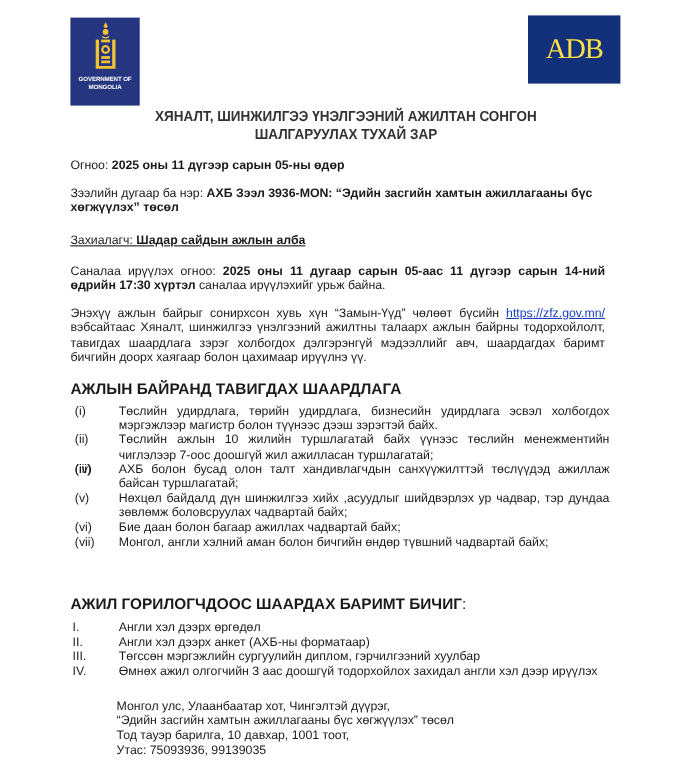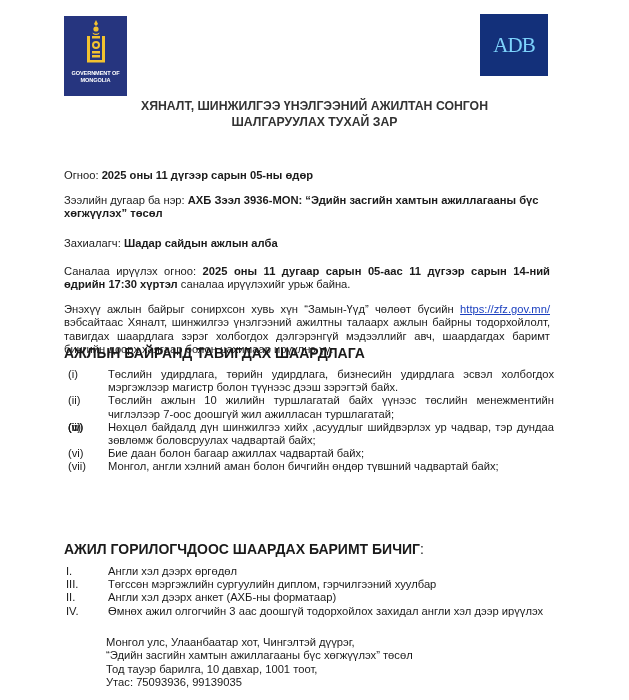--- a/index.html
+++ b/index.html
@@ -14,32 +14,32 @@
     }
     .logo-mn .soyombo {
       position: absolute; left: 22px; top: 4px; width: 20px; height: 44px;
     }
     .logo-mn .cap {
       position: absolute; left: 0; right: 0; top: 54px;
       text-align: center; color: #ffffff; font-size: 5.6px; font-weight: bold; line-height: 7px;
       letter-spacing: -0.1px;
     }
     .logo-adb {
-      position: absolute; left: 480px; top: 14px; width: 68px; height: 62px;
-      background: #13307a; color: #7dd3fc;
-      font-family: "Liberation Serif", serif; font-size: 21px;
+      position: absolute; left: 480px; top: 14px; width: 84px; height: 62px;
+      background: #13307a; color: #fde047;
+      font-family: "Liberation Serif", serif; font-size: 26px;
       display: flex; align-items: center; justify-content: center;
       letter-spacing: -1px;
     }
     .title {
       position: absolute; left: 60px; width: 509px; top: 98px;
       text-align: center; font-weight: bold; font-size: 13.2px; line-height: 16px;
       color: #333333; transform: scaleX(0.93); transform-origin: center;
     }
-    .p { position: absolute; left: 64px; width: 486px; line-height: 13.4px; margin-top: 24px; }
+    .p { position: absolute; left: 64px; width: 486px; line-height: 13.4px; }
     .p b { font-weight: bold; }
     .just { text-align: justify; }
     .lbl { color: #1a1a1a; }
     a.link { color: #1a3fbf; text-decoration: underline; }
     .h { position: absolute; left: 64px; font-weight: bold; font-size: 14px; }
     .list { position: absolute; left: 64px; width: 490px; margin: 0; padding: 0; list-style: none; }
     .list li { position: relative; padding-left: 44px; line-height: 13.2px; text-align: justify; }
     .list li .num { position: absolute; left: 4px; top: 0; }
     .list2 li .num { left: 2px; }
     .addr { position: absolute; left: 106px; line-height: 13.3px; }
@@ -79,48 +79,48 @@
 </div>
 
 <div class="p" style="top:145px;">
   <span class="lbl">Огноо: </span><b>2025 оны 11 дүгээр сарын 05-ны өдөр</b>
 </div>
 
 <div class="p" style="top:170px; width:500px;">
   <span class="lbl">Зээлийн дугаар ба нэр: </span><b>АХБ Зээл 3936-MON: “Эдийн засгийн хамтын ажиллагааны бүс хөгжүүлэх” төсөл</b>
 </div>
 
-<div class="p" style="top:213px;">
+<div class="p" style="top:213px;text-decoration:underline;">
   <span class="lbl">Захиалагч: </span><b>Шадар сайдын ажлын алба</b>
 </div>
 
 <div class="p just" style="top:241px;">
   <span class="lbl">Саналаа ирүүлэх огноо: </span><b>2025 оны 11 дугаар сарын 05-аас 11 дүгээр сарын 14-ний өдрийн 17:30 хүртэл</b><span> саналаа ирүүлэхийг урьж байна.</span>
 </div>
 
 <div class="p just" style="top:279px;">
   <span>Энэхүү ажлын байрыг сонирхсон хувь хүн “Замын-Үүд” чөлөөт бүсийн </span><a class="link" href="#">https://zfz.gov.mn/</a><span> вэбсайтаас Хяналт, шинжилгээ үнэлгээний ажилтны талаарх ажлын байрны тодорхойлолт, тавигдах шаардлага зэрэг холбогдох дэлгэрэнгүй мэдээллийг авч, шаардагдах баримт бичгийн доорх хаягаар болон цахимаар ирүүлнэ үү.</span>
 </div>
 
 <div class="h" style="top:345px;">АЖЛЫН БАЙРАНД ТАВИГДАХ ШААРДЛАГА</div>
 <ul class="list" style="top:368px;">
   <li><span class="num">(i)</span><span>Төслийн удирдлага, төрийн удирдлага, бизнесийн удирдлага эсвэл холбогдох мэргэжлээр магистр болон түүнээс дээш зэрэгтэй байх.</span></li>
   <li><span class="num">(ii)</span><span>Төслийн ажлын 10 жилийн туршлагатай байх үүнээс төслийн менежментийн чиглэлээр 7-оос доошгүй жил ажилласан туршлагатай;</span></li>
   <li><span class="num">(iii)</span></li>
-  <li><span class="num">(iv)</span></li>
+  <li><span class="num">(iv)</span><span>АХБ болон бусад олон талт хандивлагчдын санхүүжилттэй төслүүдэд ажиллаж байсан туршлагатай;</span></li>
   <li><span class="num">(v)</span><span>Нөхцөл байдалд дүн шинжилгээ хийх ,асуудлыг шийдвэрлэх ур чадвар, тэр дундаа зөвлөмж боловсруулах чадвартай байх;</span></li>
   <li><span class="num">(vi)</span><span>Бие даан болон багаар ажиллах чадвартай байх;</span></li>
   <li><span class="num">(vii)</span><span>Монгол, англи хэлний аман болон бичгийн өндөр түвшний чадвартай байх;</span></li>
 </ul>
 
 <div class="h" style="top:541px;"><span>АЖИЛ ГОРИЛОГЧДООС ШААРДАХ БАРИМТ БИЧИГ</span><span style="font-weight:normal;">:</span></div>
 <ul class="list list2" style="top:565px; width:520px;">
   <li><span class="num">I.</span><span>Англи хэл дээрх өргөдөл</span></li>
+  <li><span class="num">II.</span><span>Англи хэл дээрх анкет (АХБ-ны форматаар)</span></li>
   <li><span class="num">III.</span><span>Төгссөн мэргэжлийн сургуулийн диплом, гэрчилгээний хуулбар</span></li>
-  <li><span class="num">II.</span><span>Англи хэл дээрх анкет (АХБ-ны форматаар)</span></li>
   <li><span class="num">IV.</span><span>Өмнөх ажил олгогчийн 3 аас доошгүй тодорхойлох захидал англи хэл дээр ирүүлэх</span></li>
 </ul>
 
 <div class="addr" style="top:636px;">
   <div>Монгол улс, Улаанбаатар хот, Чингэлтэй дүүрэг,</div>
   <div>“Эдийн засгийн хамтын ажиллагааны бүс хөгжүүлэх” төсөл</div>
   <div>Тод тауэр барилга, 10 давхар, 1001 тоот,</div>
   <div>Утас: 75093936, 99139035</div>
 </div>
 

